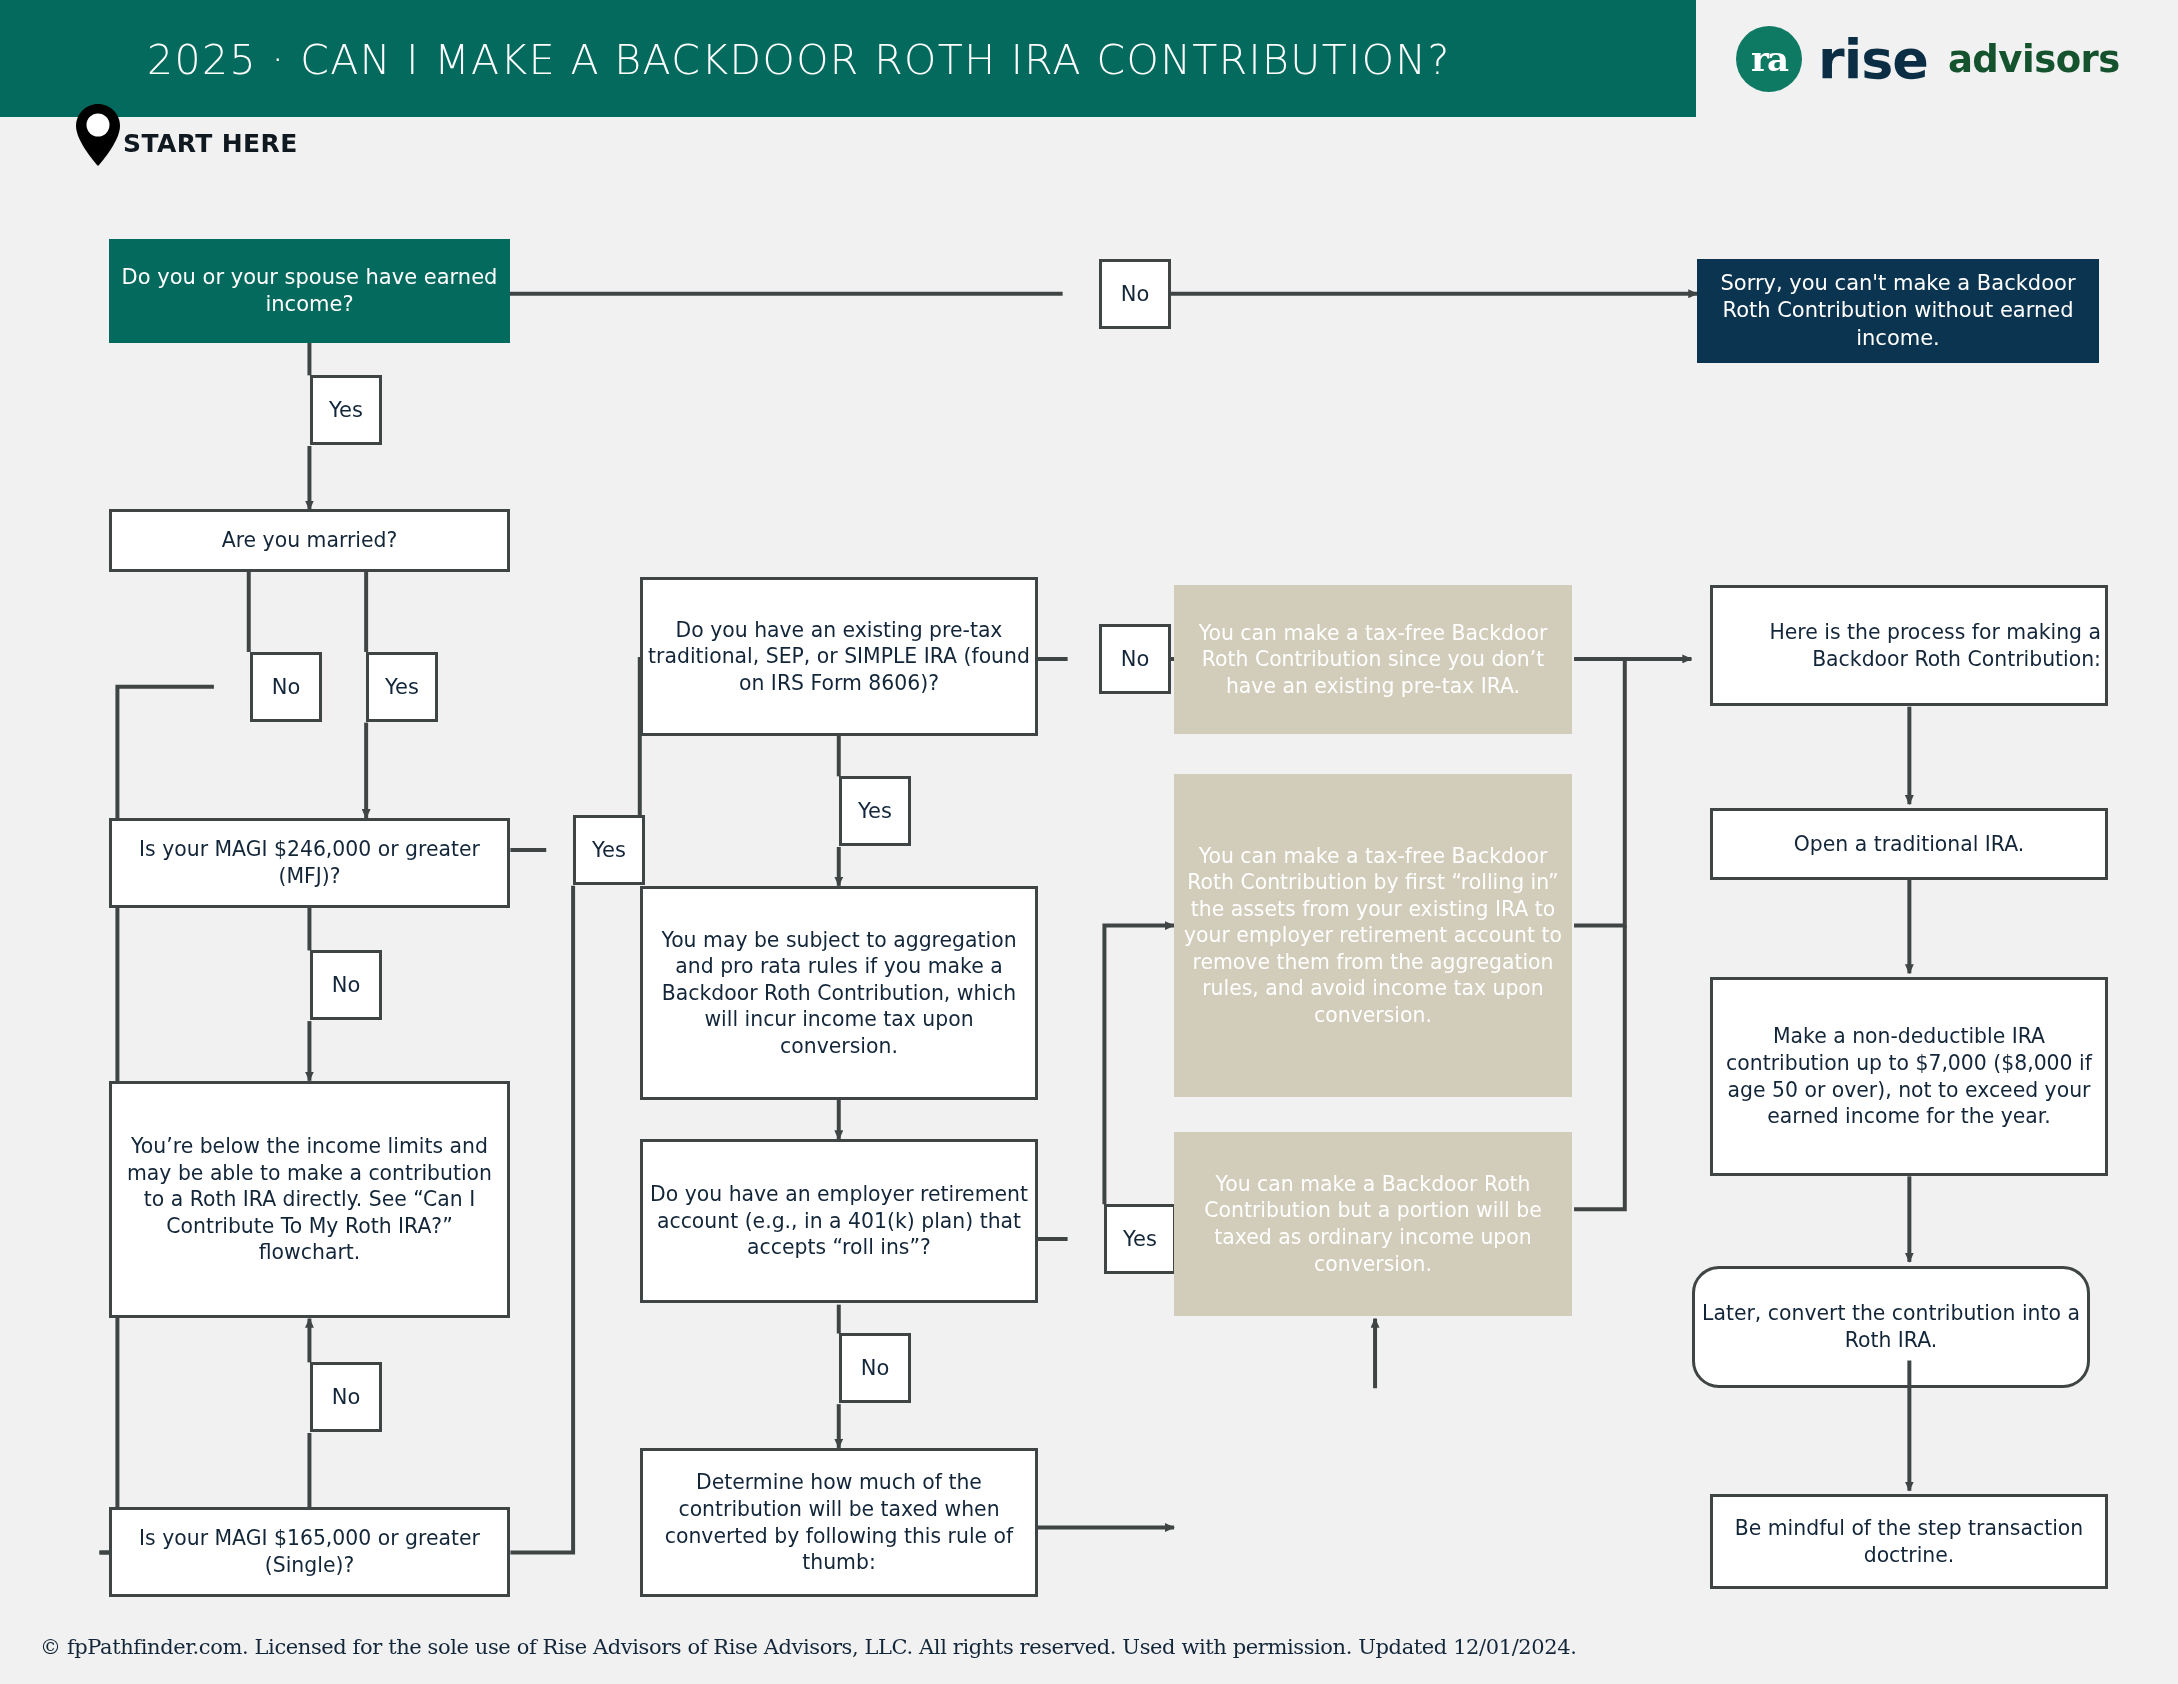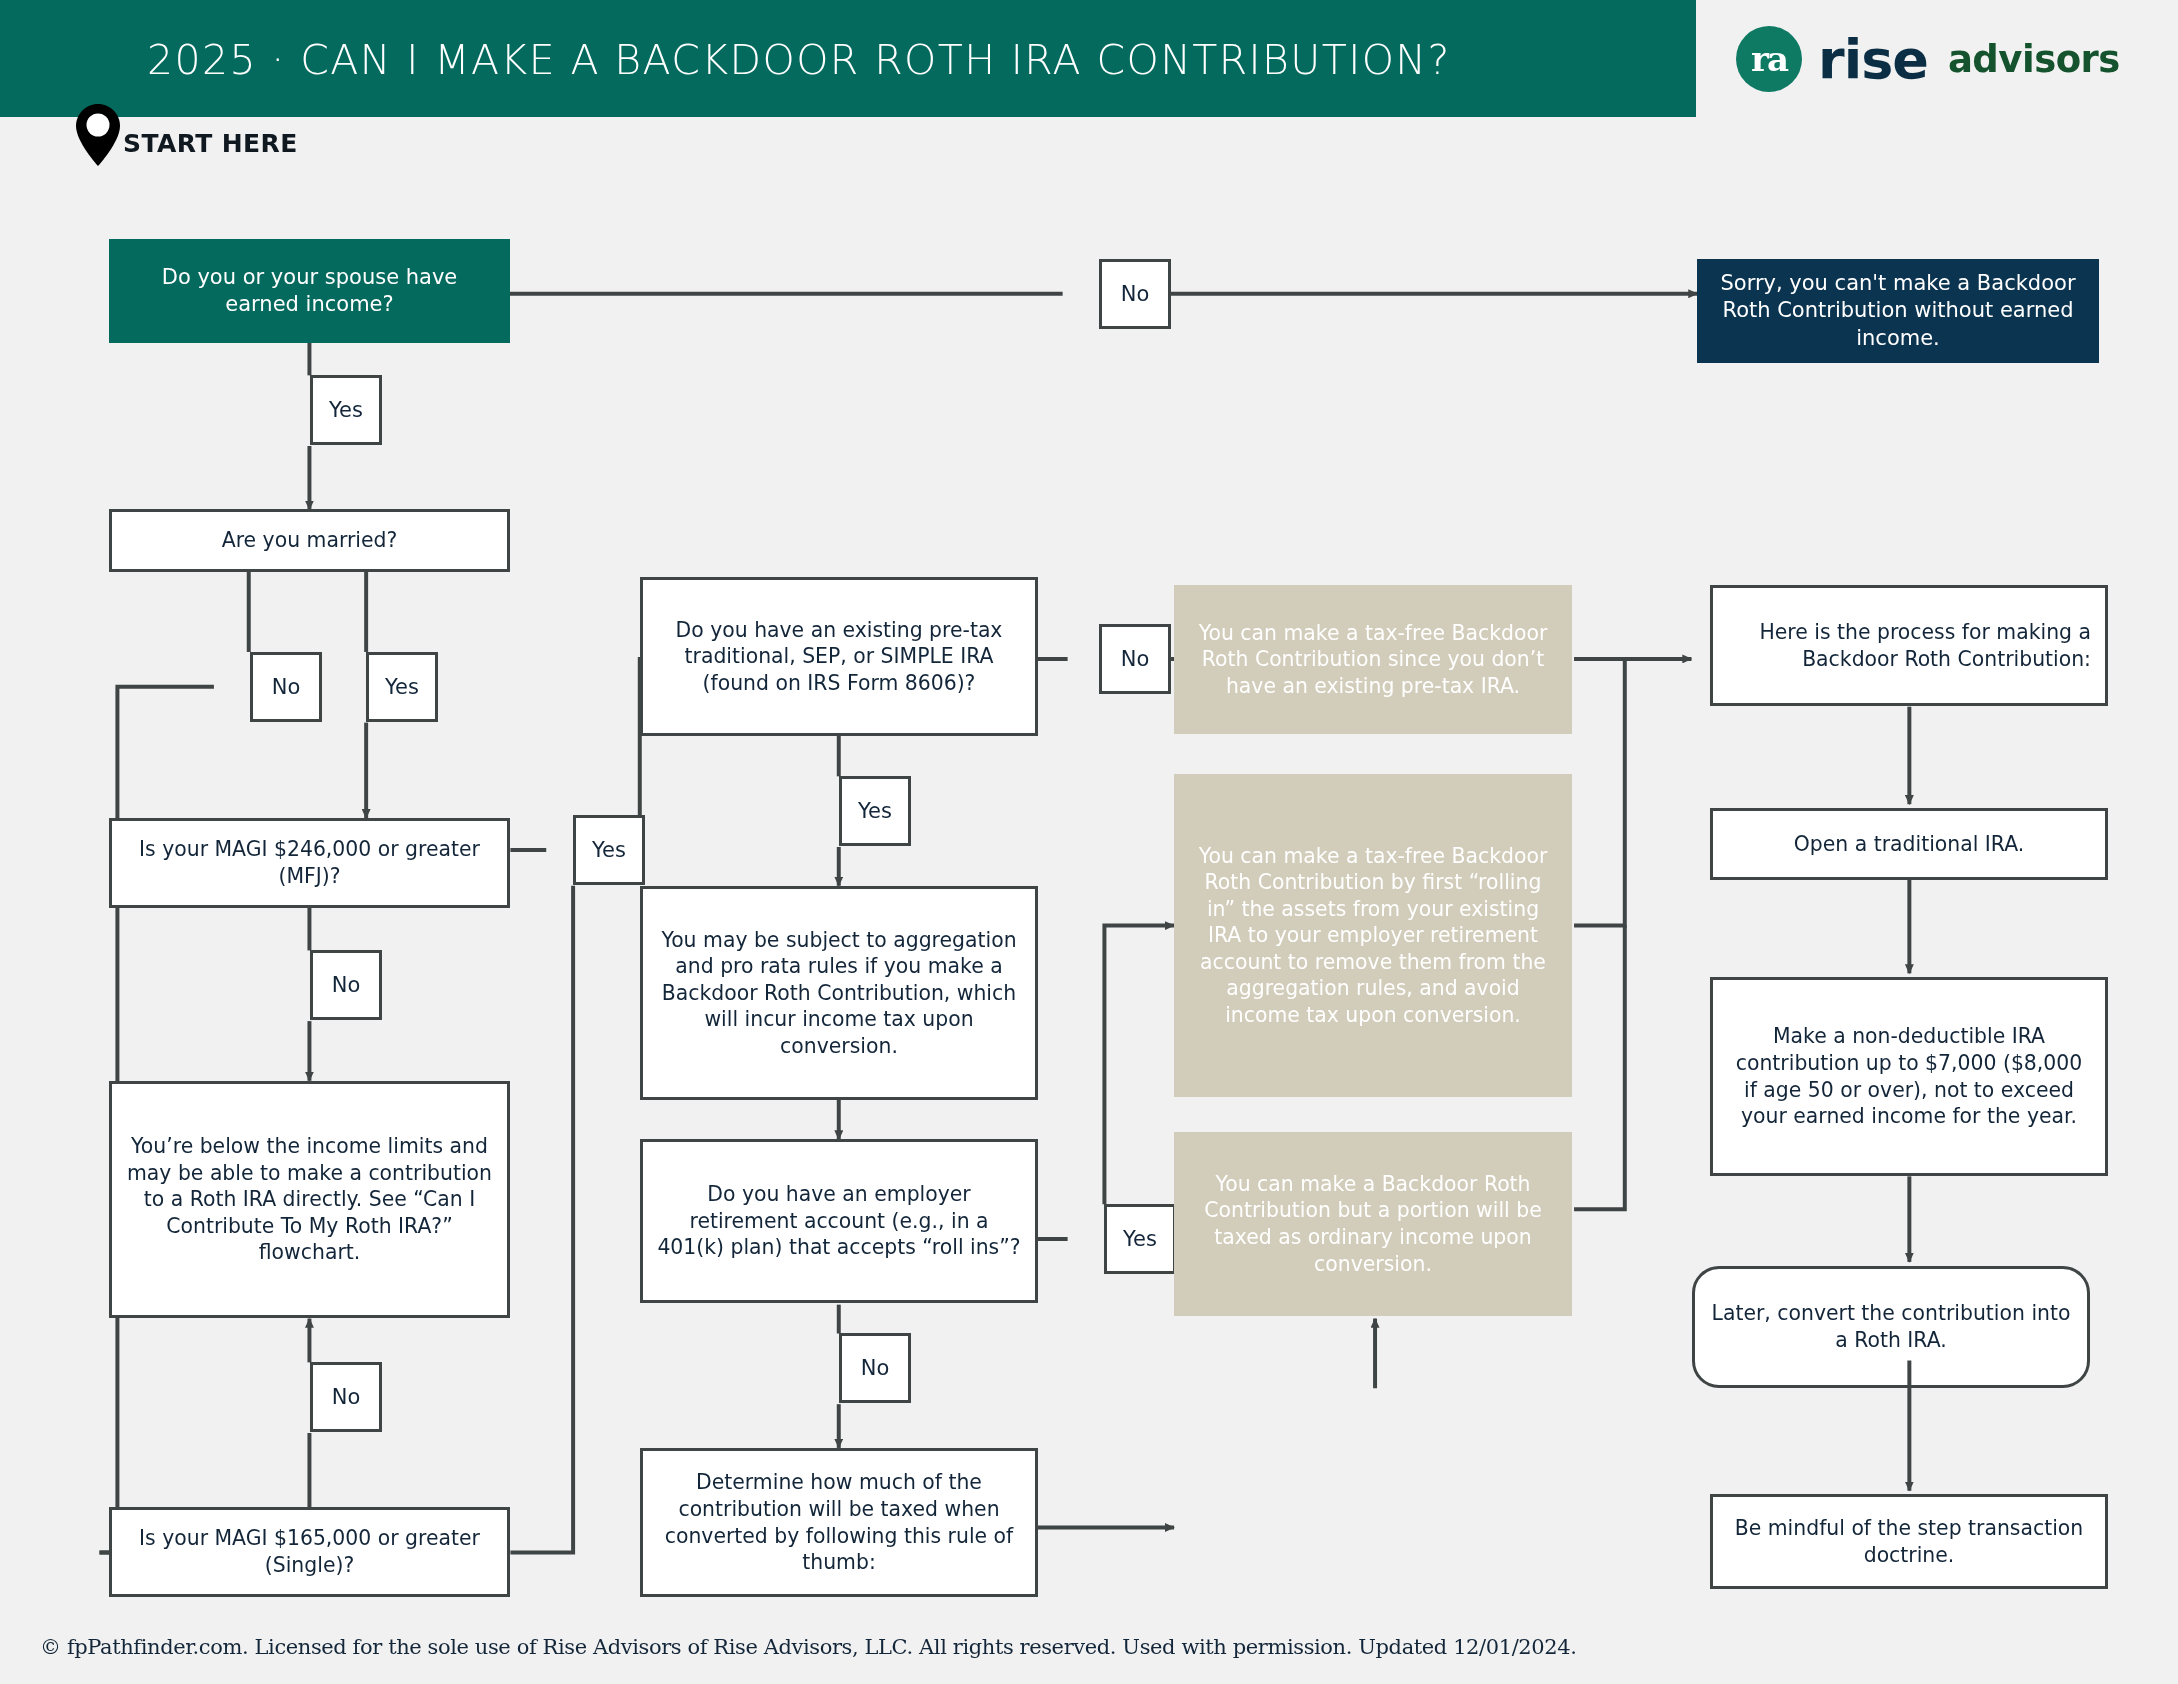--- a/index.html
+++ b/index.html
@@ -60,21 +60,21 @@
 
   
   .node{
     position:absolute;
     box-sizing:border-box;
     display:flex;align-items:center;justify-content:center;
     text-align:center;
     color:#132639;
     font-size:20.4px;
     line-height:1.30;
-    padding:6px 14px;
+    padding:6px 4px;
   }
   .node.white{background:#ffffff;border:3px solid #3F4445;}
   .node.green{background:#046A5E;color:#ffffff;border:0;}
   .node.navy{background:#0B3450;color:#ffffff;border:0;}
   .node.tan{background:#D2CCBA;color:#ffffff;border:0;}
   .node .txt{display:block;width:100%;}
 
   
   .chip{
     position:absolute;

